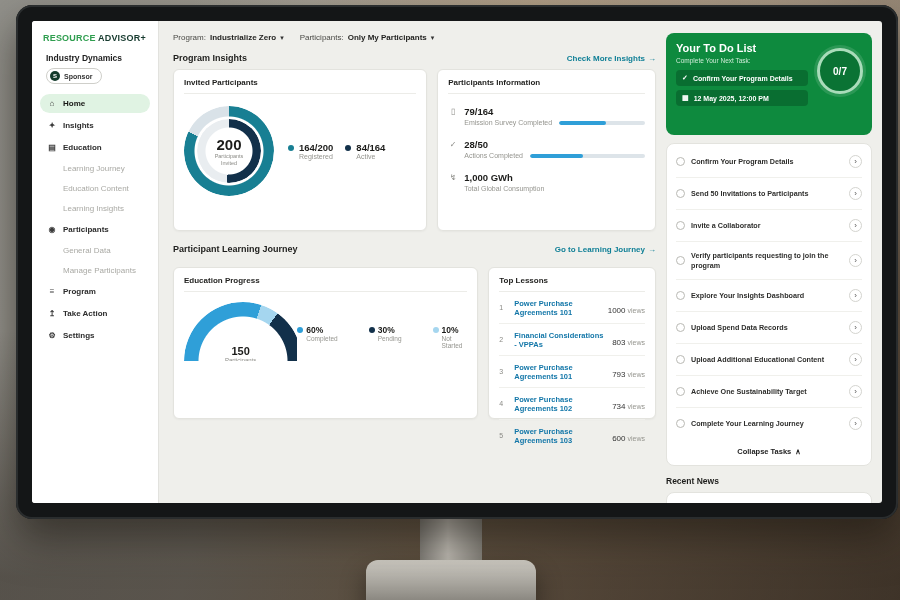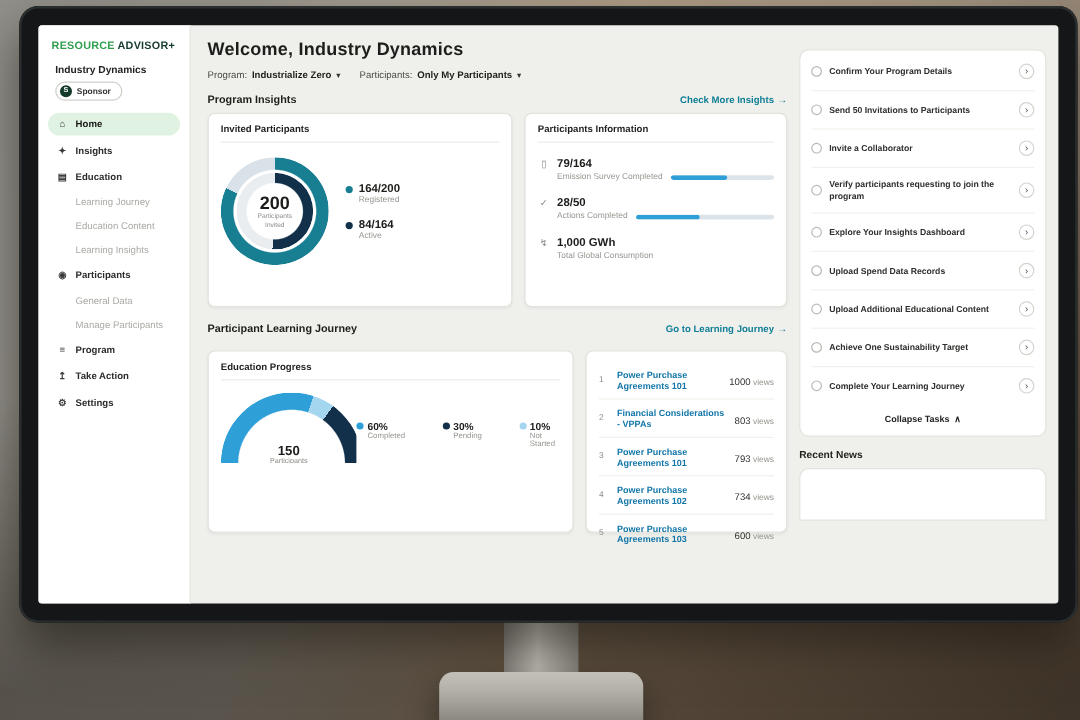--- a/index.html
+++ b/index.html
@@ -47,21 +47,21 @@
 
   
   .inv-body{display:flex;align-items:center;gap:14px;padding-top:12px}
   .donut{position:relative;width:90px;height:90px;min-width:90px}
   .ring{position:absolute;border-radius:50%}
   .ring.outer{inset:0;-webkit-mask:radial-gradient(closest-side,transparent calc(100% - 11px),#000 calc(100% - 10px));mask:radial-gradient(closest-side,transparent calc(100% - 11px),#000 calc(100% - 10px))}
   .ring.inner{inset:13px;-webkit-mask:radial-gradient(closest-side,transparent calc(100% - 9px),#000 calc(100% - 8px));mask:radial-gradient(closest-side,transparent calc(100% - 9px),#000 calc(100% - 8px))}
   .donut-center{position:absolute;inset:26px;display:flex;flex-direction:column;align-items:center;justify-content:center;text-align:center}
   .dc-v{font-size:15px;font-weight:bold;color:#1c1c1a}
   .dc-l{font-size:5.5px;color:#8b8b86;line-height:1.2}
-  .leg{display:flex;flex-direction:column;gap:12px}
+  .leg{display:flex;flex-direction:row;gap:12px}
   .leg-item{display:flex;align-items:flex-start;gap:5px}
   .dot{width:6px;height:6px;min-width:6px;border-radius:50%;margin-top:3px}
   .leg-v{font-size:9.5px;font-weight:bold;color:#1c1c1a}
   .leg-l{font-size:7px;color:#95958f}
 
   
   .stats{display:flex;flex-direction:column;gap:13px;padding-top:12px}
   .stat{display:flex;gap:6px}
   .stat .si{width:10px;min-width:10px;font-size:8px;color:#8a8a85;text-align:center;margin-top:1px}
   .stat-body{flex:1}
@@ -174,21 +174,20 @@
           <span>Take Action</span>
         </div>
         <div class="nav-item">
           <span class="ni">⚙</span>
           <span>Settings</span>
         </div>
       </div>
     </div>
 
     <div class="main">
-      <div class="welcome">Welcome, Industry Dynamics</div>
       <div class="filters">
         <div class="filter">
           <span>Program:</span>
           <span class="fv">Industrialize Zero</span>
           <span class="caret">▾</span>
         </div>
         <div class="filter">
           <span>Participants:</span>
           <span class="fv">Only My Participants</span>
           <span class="caret">▾</span>
@@ -313,20 +312,21 @@
                     <span class="dot" style="background: rgb(165, 214, 239);"></span>
                     <span class="gl-pct">10%</span>
                   </div>
                 <div class="gl-l">Not Started</div>
               </div>
             </div>
           </div>
         </div>
 
         <div class="card c-lessons">
+          <h3>Top Lessons</h3>
           <div class="lessons">
             <div class="lesson">
               <span class="ln">1</span>
               <span class="lt">Power Purchase Agreements 101</span>
               <span><span class="lv">1000</span><span class="lvu">views</span></span>
             </div>
             <div class="lesson">
               <span class="ln">2</span>
               <span class="lt">Financial Considerations - VPPAs</span>
               <span><span class="lv">803</span><span class="lvu">views</span></span>
@@ -345,20 +345,35 @@
               <span class="ln">5</span>
               <span class="lt">Power Purchase Agreements 103</span>
               <span><span class="lv">600</span><span class="lvu">views</span></span>
             </div>
           </div>
         </div>
       </div>
     </div>
 
     <div class="right">
+      <div class="todo">
+        <h2>Your To Do List</h2>
+        <div class="sub">Complete Your Next Task:</div>
+        <div class="strip">
+          <span class="sic">✓</span>
+          <span>Confirm Your Program Details</span>
+        </div>
+        <div class="strip">
+          <span class="sic">▦</span>
+          <span>12 May 2025, 12:00 PM</span>
+        </div>
+        <div class="progress-circle">
+          <span>0/7</span>
+        </div>
+      </div>
 
       <div class="tasks">
         <div class="task">
           <span class="cb"></span>
           <span class="task-l">Confirm Your Program Details</span>
           <span class="chev">›</span>
         </div>
         <div class="task">
           <span class="cb"></span>
           <span class="task-l">Send 50 Invitations to Participants</span>

